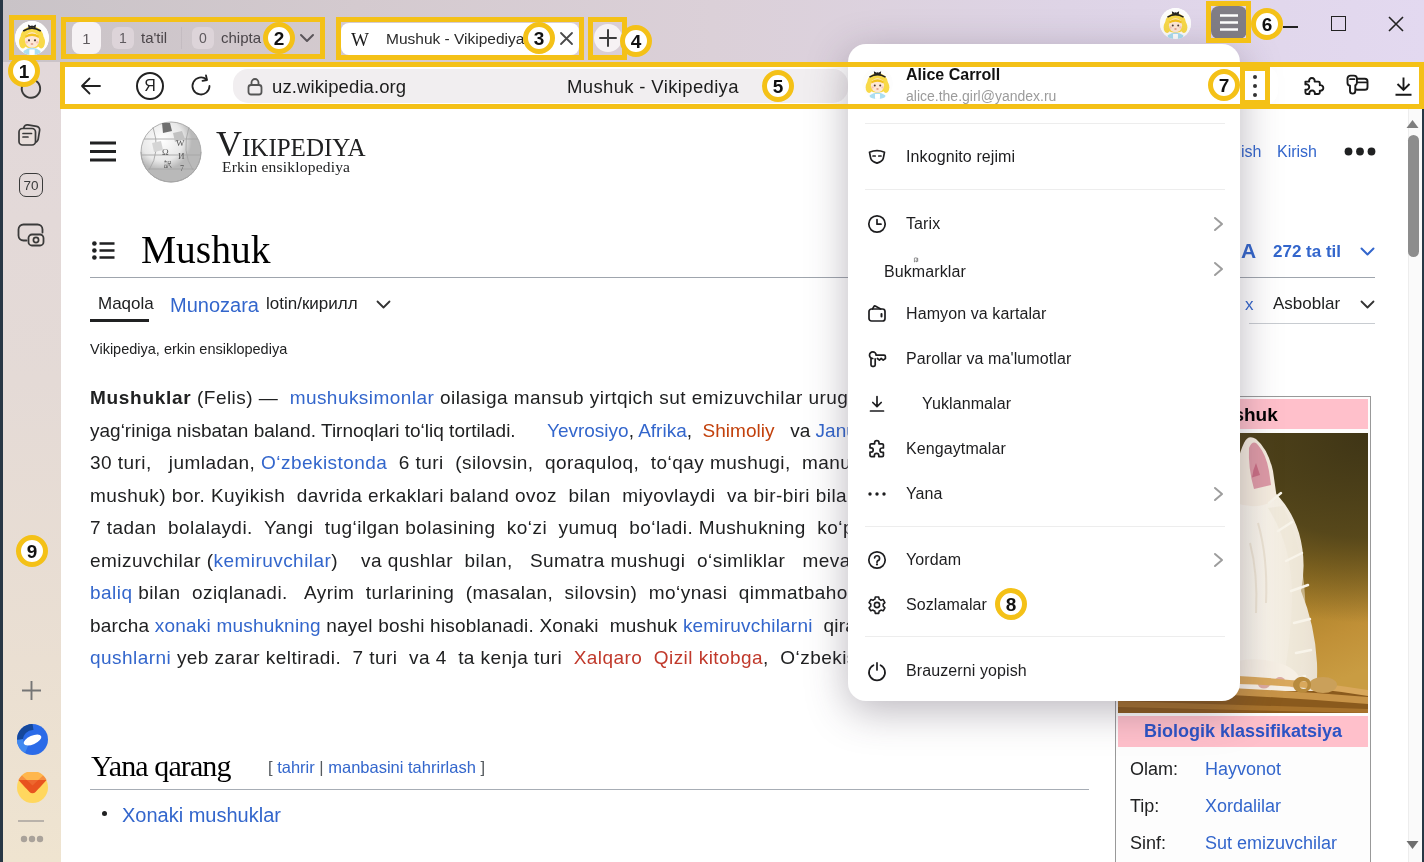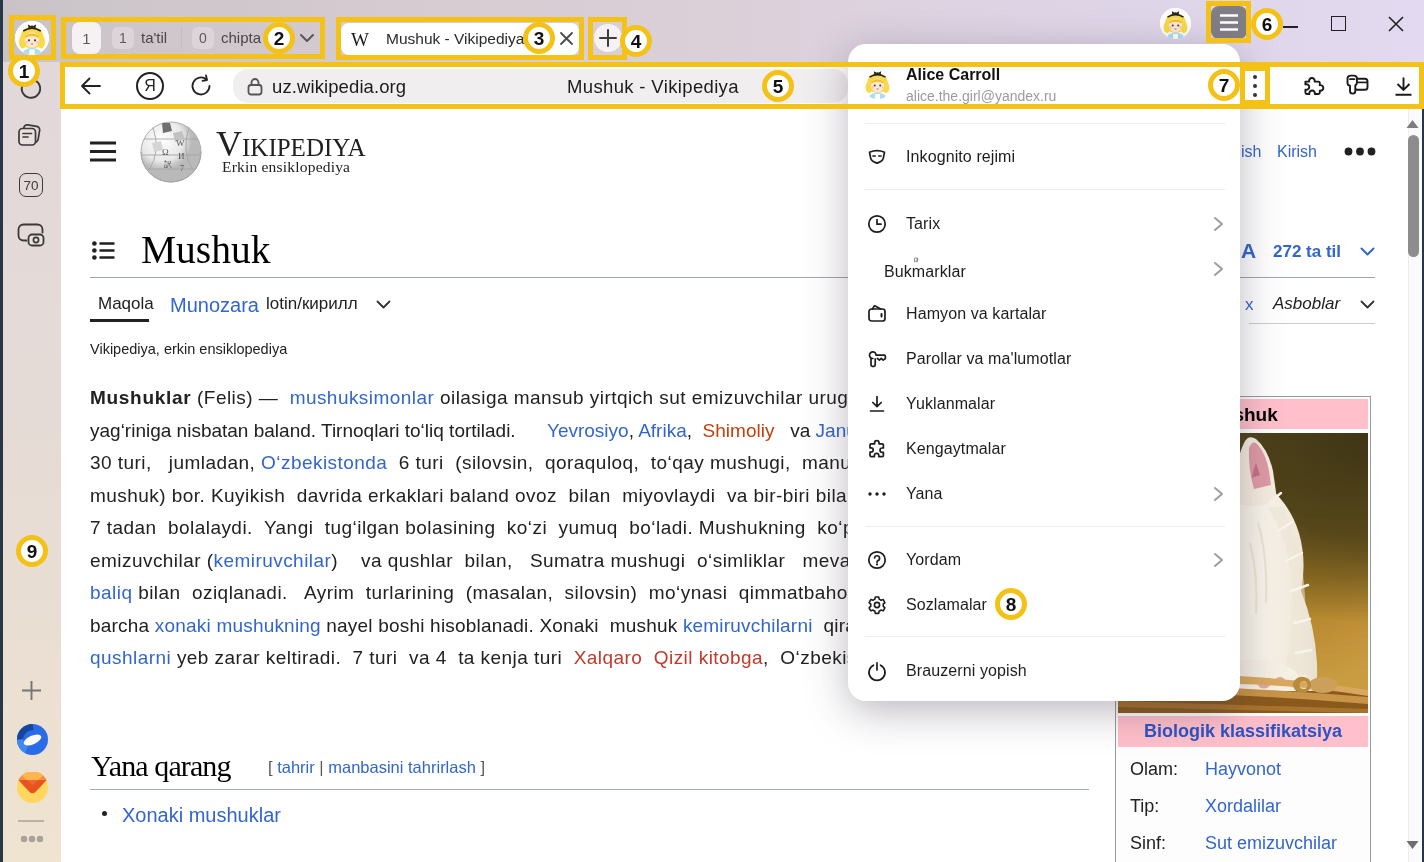--- a/index.html
+++ b/index.html
@@ -239,21 +239,21 @@
     </svg>
 
     <div class="abs" style="left:98px;top:294px;font-size:17px;color:#202122;">Maqola</div>
     <div class="abs" style="left:90px;top:319px;width:59px;height:3px;background:#202122;"></div>
     <div class="abs" style="left:170px;top:294px;font-size:20px;color:#3366cc;">Munozara</div>
     <div class="abs" style="left:266px;top:294px;font-size:17px;color:#202122;">lotin/кирилл</div>
     <svg class="abs" style="left:376px;top:300px;" width="15" height="9" viewBox="0 0 15 9">
       <path d="M1.5 1.5 l6 6 6-6" stroke="#333" stroke-width="1.8" fill="none" stroke-linecap="round" stroke-linejoin="round"></path>
     </svg>
     <div class="abs" style="left:1245px;top:295px;font-size:17px;color:#3366cc;">x</div>
-    <div class="abs" style="left:1273px;top:294px;font-size:17px;color:#202122;font-style:italic;">Asboblar</div>
+    <div class="abs" style="left:1273px;top:294px;font-size:17px;color:#202122;">Asboblar</div>
     <svg class="abs" style="left:1360px;top:300px;" width="15" height="9" viewBox="0 0 15 9">
       <path d="M1.5 1.5 l6 6 6-6" stroke="#333" stroke-width="1.8" fill="none" stroke-linecap="round" stroke-linejoin="round"></path>
     </svg>
     <div class="abs" style="left:1249px;top:323px;width:126px;height:1px;background:#c8ccd1;"></div>
 
     <div class="abs" style="left:90px;top:341px;font-size:14.5px;color:#202122;">Vikipediya, erkin ensiklopediya</div>
 
     <div class="abs" id="bodytext" style="left:90px;top:382px;width:1290px;font-size:19px;letter-spacing:0.45px;line-height:32.5px;color:#202122;white-space:nowrap;">
       <div><b style="letter-spacing:0.7px;">Mushuklar</b> (Felis) — &nbsp;<a style="color:#3366cc;text-decoration:none;">mushuksimonlar</a> oilasiga mansub yirtqich sut emizuvchilar urug‘i. Gavdasi</div>
       <div style="letter-spacing:0;">yag‘riniga nisbatan baland. Tirnoqlari to‘liq tortiladi.&nbsp;&nbsp;&nbsp;&nbsp;&nbsp; <a style="color:#3366cc;text-decoration:none;">Yevrosiyo</a>, <a style="color:#3366cc;text-decoration:none;">Afrika</a>, &nbsp;<a style="color:#c2410c;text-decoration:none;">Shimoliy</a> &nbsp;&nbsp;va <a style="color:#3366cc;text-decoration:none;">Janubiy</a></div>
@@ -401,21 +401,21 @@
       </svg>
       <span class="txt">Hamyon va kartalar</span>
     </div>
     <div class="menuitem" style="top:347px;">
       <svg width="22" height="22" viewBox="0 0 22 22">
         <path d="M6.8 10.5 a3.3 3.3 0 1 1 3.3 -3.3 l8 0 a1.3 1.3 0 0 1 1.3 1.3 v2 l-2.2 1.6 -2 -1.6 -1.8 1.6 -2 -1.6" stroke="#1d1d1f" stroke-width="1.7" fill="none" stroke-linejoin="round" stroke-linecap="round"></path>
         <path d="M5 10.2 v6.8 a1.3 1.3 0 0 0 1.3 1.3 h1.6 a1.3 1.3 0 0 0 1.3 -1.3 v-6.8" stroke="#1d1d1f" stroke-width="1.7" fill="none"></path>
       </svg>
       <span class="txt">Parollar va ma'lumotlar</span>
     </div>
-    <div class="menuitem" style="top:392px;">
+    <div class="menuitem" style="top:392px;gap:16px;">
       <svg width="22" height="22" viewBox="0 0 22 22">
         <path d="M11 3.5 v9.5 M6.8 9.5 l4.2 4.2 4.2 -4.2 M4.5 18 h13" stroke="#1d1d1f" stroke-width="1.7" fill="none" stroke-linecap="round" stroke-linejoin="round"></path>
       </svg>
       <span class="txt">Yuklanmalar</span>
     </div>
     <div class="menuitem" style="top:437px;align-items:center;">
       <svg width="22" height="22" viewBox="0 0 22 22">
         <path d="M8.6 4.8 a2.2 2.2 0 0 1 4.4 0 v1 h3.2 a1.2 1.2 0 0 1 1.2 1.2 v3 h-1.2 a2.2 2.2 0 0 0 0 4.4 h1.2 v3 a1.2 1.2 0 0 1 -1.2 1.2 h-3.4 v-1.1 a2.2 2.2 0 0 0 -4.4 0 v1.1 h-3.2 a1.2 1.2 0 0 1 -1.2 -1.2 v-3.2 h1 a2.2 2.2 0 0 0 0 -4.4 h-1 v-2.8 a1.2 1.2 0 0 1 1.2 -1.2 h3.4 z" stroke="#1d1d1f" stroke-width="1.7" fill="none" stroke-linejoin="round"></path>
       </svg>
       <span class="txt">Kengaytmalar</span>

